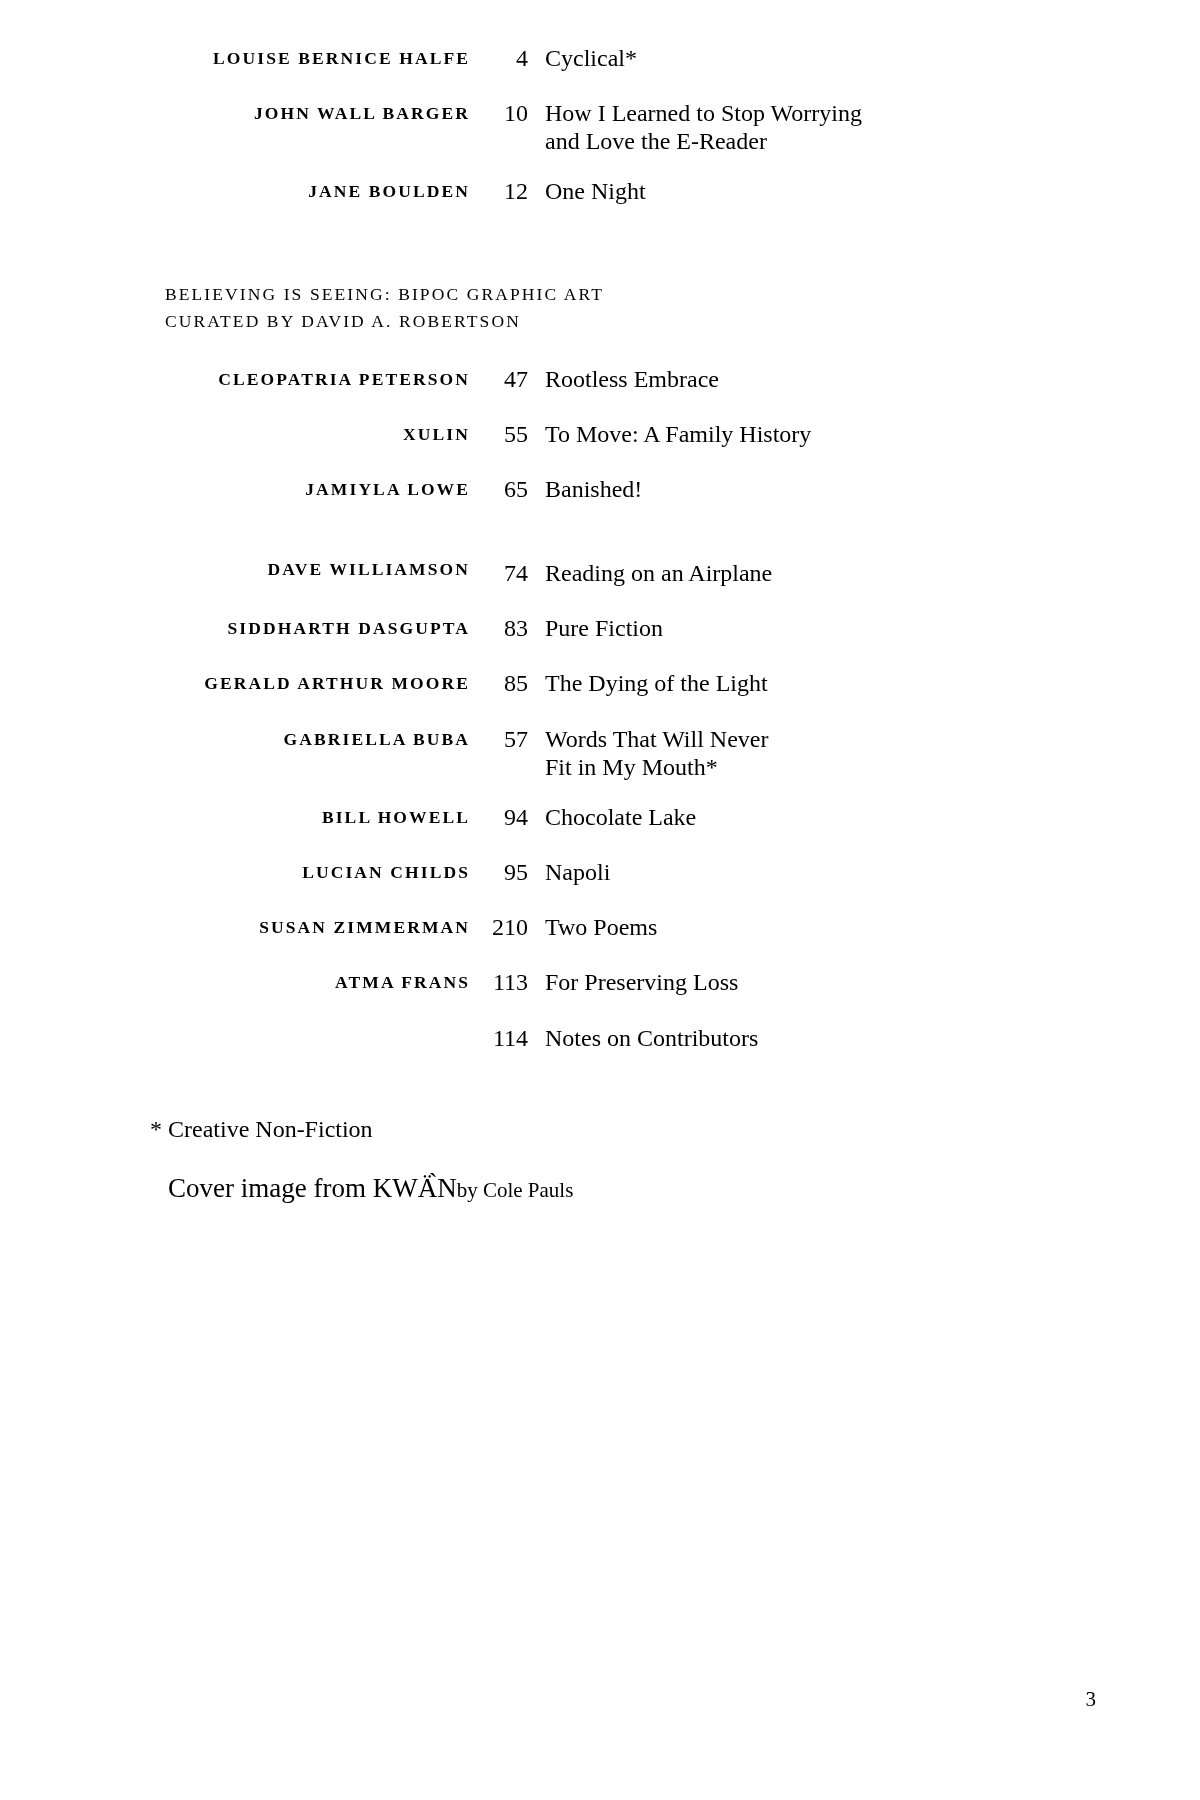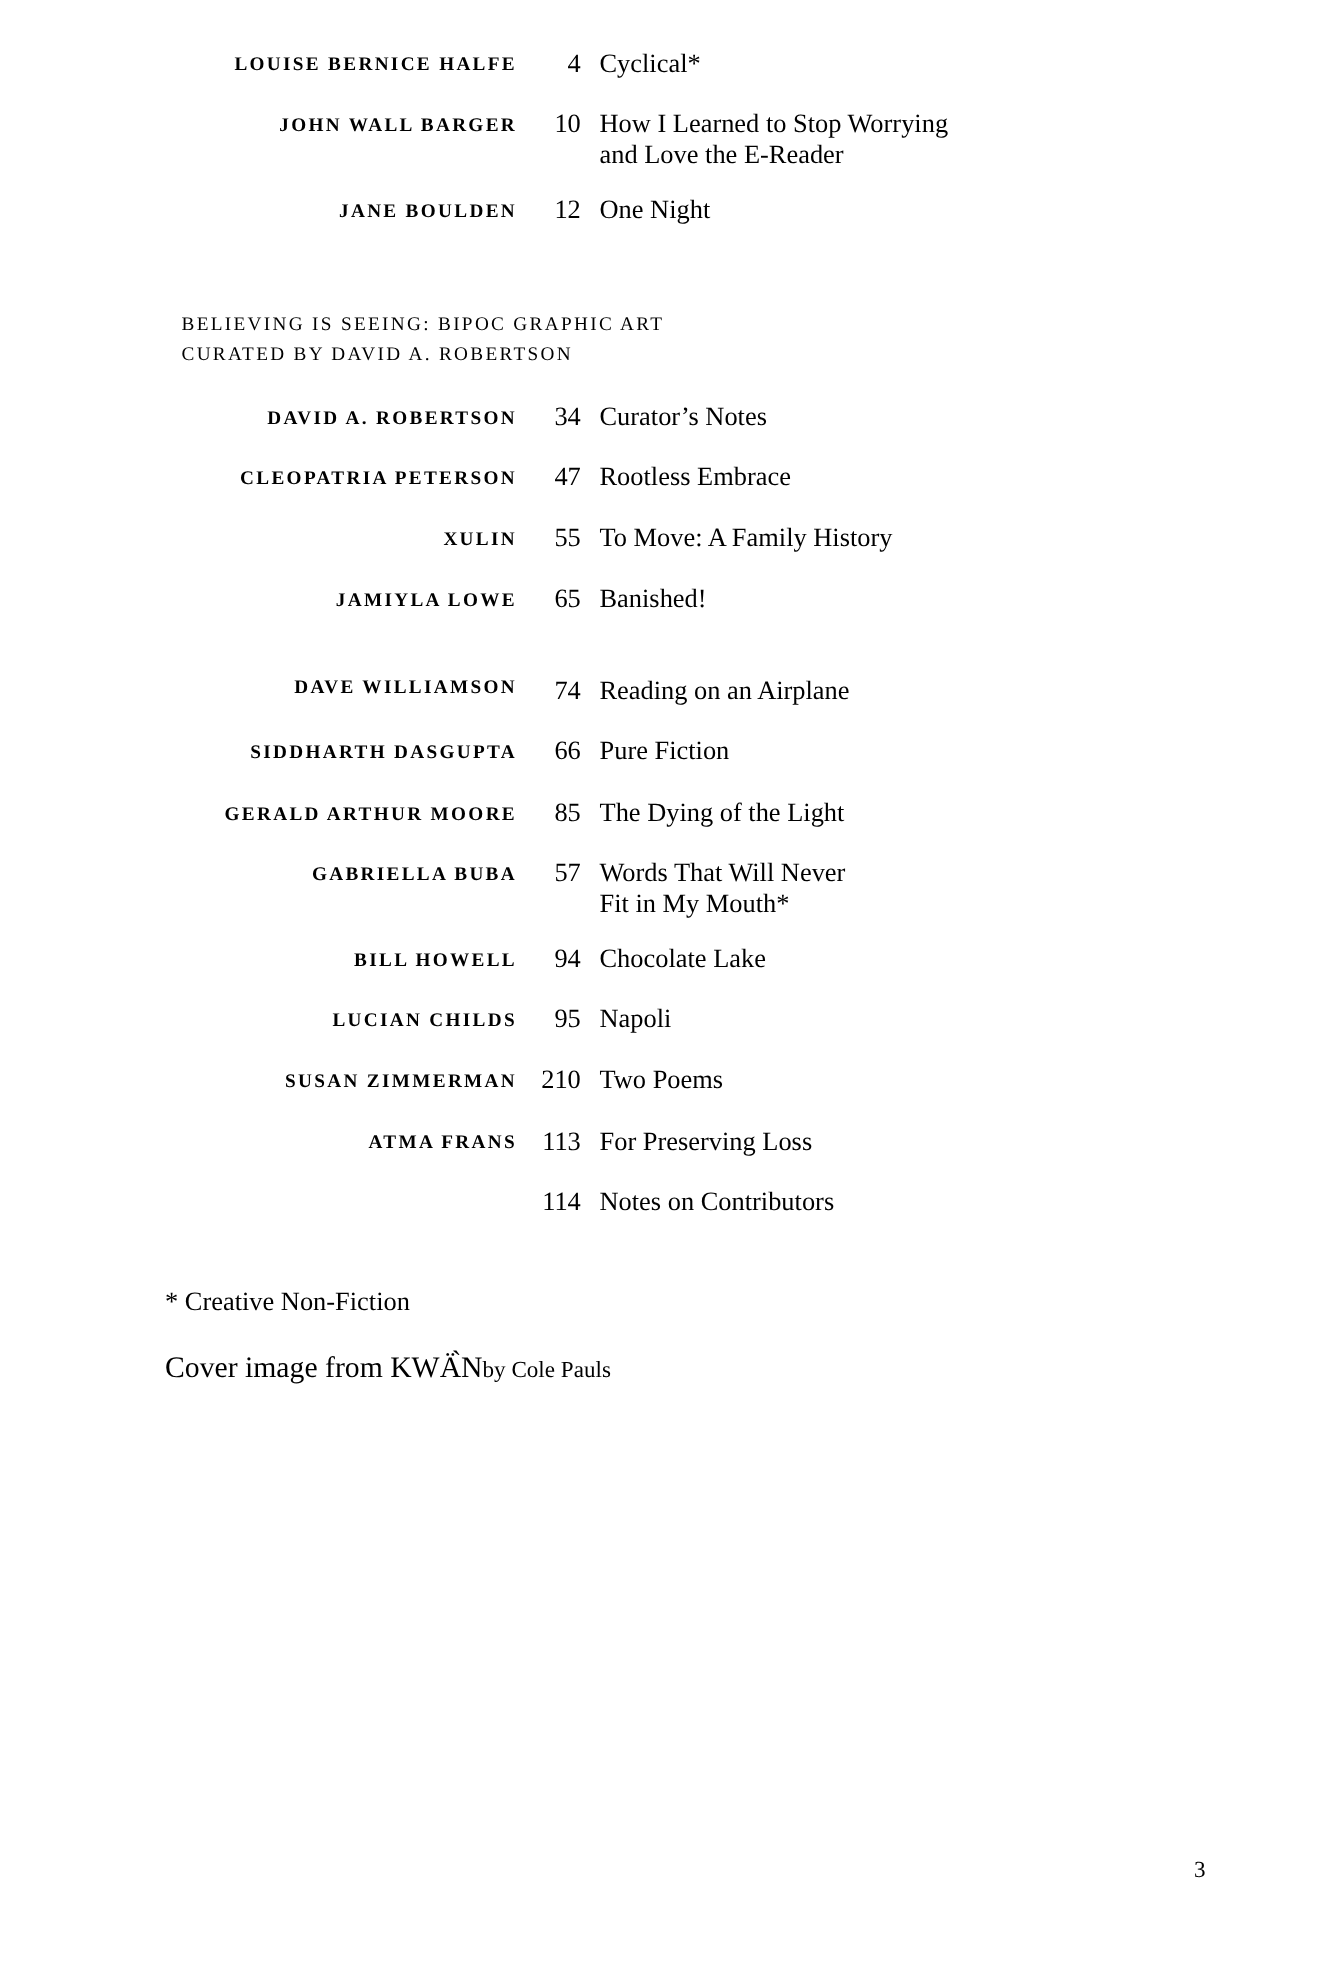--- a/index.html
+++ b/index.html
@@ -119,20 +119,21 @@
     margin-top: 36px;
   }
   .footnote {
     font-size: 24px;
     line-height: 1.2;
     margin-bottom: 28px;
     white-space: nowrap;
   }
   .footnote.cover-note {
     font-size: 27px;
+    margin-left: 18px;
   }
   .footnote .by-line {
     font-size: 21px;
   }
 
   
   .folio {
     position: absolute;
     right: 104px;
     bottom: 134px;
@@ -164,25 +165,20 @@
           <td class="col-page">12</td>
           <td class="col-title"><span>One Night</span></td>
         </tr>
         <tr class="section-head">
           <td colspan="3">
             <span class="sh-line">BELIEVING IS SEEING: BIPOC GRAPHIC ART</span>
             <span class="sh-line">CURATED BY DAVID A. ROBERTSON</span>
           </td>
         </tr>
         <tr class="entry">
-          <td class="col-author">DAVID A. ROBERTSON</td>
-          <td class="col-page">34</td>
-          <td class="col-title"><span>Curator’s Notes</span></td>
-        </tr>
-        <tr class="entry">
           <td class="col-author">CLEOPATRIA PETERSON</td>
           <td class="col-page">47</td>
           <td class="col-title"><span>Rootless Embrace</span></td>
         </tr>
         <tr class="entry">
           <td class="col-author">XULIN</td>
           <td class="col-page">55</td>
           <td class="col-title"><span>To Move: A Family History</span></td>
         </tr>
         <tr class="entry">
@@ -190,21 +186,21 @@
           <td class="col-page">65</td>
           <td class="col-title"><span>Banished!</span></td>
         </tr>
         <tr class="entry gap-before">
           <td class="col-author">DAVE WILLIAMSON</td>
           <td class="col-page">74</td>
           <td class="col-title"><span>Reading on an Airplane</span></td>
         </tr>
         <tr class="entry">
           <td class="col-author">SIDDHARTH DASGUPTA</td>
-          <td class="col-page">66</td>
+          <td class="col-page">83</td>
           <td class="col-title"><span>Pure Fiction</span></td>
         </tr>
         <tr class="entry">
           <td class="col-author">GERALD ARTHUR MOORE</td>
           <td class="col-page">85</td>
           <td class="col-title"><span>The Dying of the Light</span></td>
         </tr>
         <tr class="entry two-line">
           <td class="col-author">GABRIELLA BUBA</td>
           <td class="col-page">57</td>

